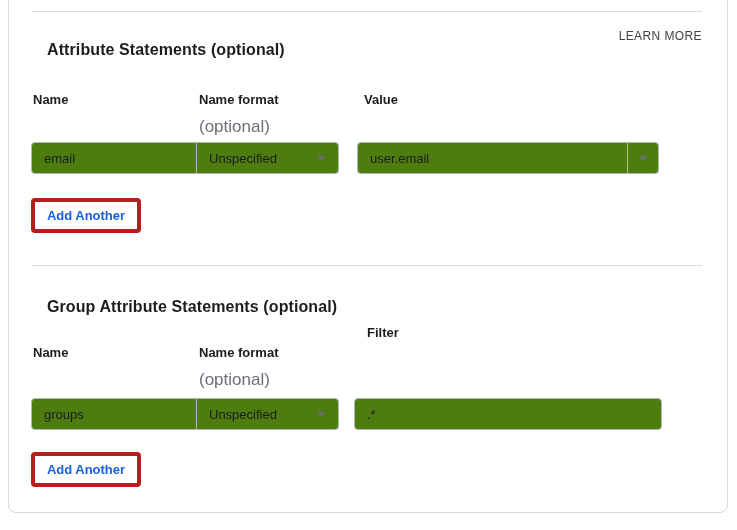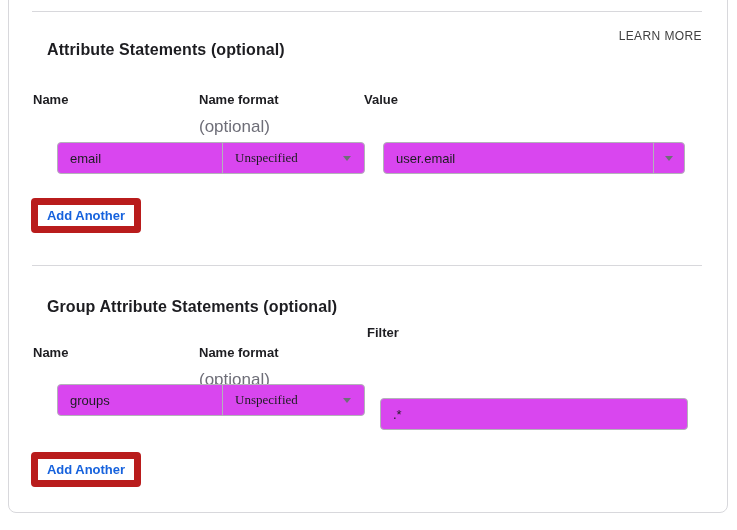--- a/index.html
+++ b/index.html
@@ -19,59 +19,59 @@
   .h1 { top:41px; }
   .h2 { top:298px; }
 
   .learn-more { position:absolute; top:29px; right:35px; font-size:12px;
                 color:#404040; letter-spacing:.4px; text-decoration:none; cursor:pointer; }
 
   .col-label { position:absolute; font-size:13px; font-weight:bold; color:#1d1d21; }
   .col-note  { position:absolute; font-size:17px; color:#6e6e78; }
 
   .field-group { position:absolute; height:32px; display:flex; align-items:stretch;
-                 background:#d946ef; border:1px solid #b3b3b9; border-radius:4px;margin-left:26px; }
+                 background:#4d7c0f; border:1px solid #b3b3b9; border-radius:4px; }
   .field-group > div + div,
   .field-group > input + div,
   .field-group > div + input { border-left:1px solid #b3b3b9; }
 
   .fg-input { border:none; outline:none; background:transparent; padding:0 10px 0 12px;
               font-family:"Liberation Sans", sans-serif; font-size:13px; color:#1d1d21;
               height:30px; min-width:0; }
   .fg-select { position:relative; display:flex; align-items:center; padding:0 28px 0 12px;
-               font-size:13px; color:#1d1d21; cursor:pointer;font-family:Liberation Serif, serif; }
+               font-size:13px; color:#1d1d21; cursor:pointer; }
   .caret { position:absolute; right:13px; top:50%; margin-top:-2px; width:0; height:0;
            border-left:4px solid transparent; border-right:4px solid transparent;
            border-top:5px solid #6e6e78; }
   .fg-caret-btn { position:relative; width:31px; flex:0 0 31px; cursor:pointer; }
   .fg-caret-btn .caret { right:11px; }
 
   .add-btn { position:absolute; left:31px; width:110px; height:35px; background:#fff;
-             border:7px solid #b91c1c; border-radius:4px; color:#1662dd; font-weight:bold;
+             border:4px solid #b91c1c; border-radius:4px; color:#1662dd; font-weight:bold;
              font-size:13px; font-family:"Liberation Sans", sans-serif; cursor:pointer;
              display:flex; align-items:center; justify-content:center; }
 
   
   .lbl-name-1   { left:33px;  top:92px; }
   .lbl-format-1 { left:199px; top:92px; }
   .lbl-value-1  { left:364px; top:92px; }
   .note-1       { left:199px; top:117px; }
   .group-a1 { left:31px;  top:142px; width:308px; }
   .group-a1 .fg-input  { width:164px; flex:0 0 164px; }
   .group-a1 .fg-select { flex:1; }
   .group-b1 { left:357px; top:142px; width:302px; }
   .group-b1 .fg-input  { flex:1; }
   .btn-1 { top:198px; }
 
   
   .lbl-name-2   { left:33px;  top:345px; }
   .lbl-format-2 { left:199px; top:345px; }
   .lbl-filter-2 { left:367px; top:325px; }
   .note-2       { left:199px; top:370px; }
-  .group-a2 { left:31px;  top:384px; width:308px; }
+  .group-a2 { left:31px;  top:398px; width:308px; }
   .group-a2 .fg-input  { width:164px; flex:0 0 164px; }
   .group-a2 .fg-select { flex:1; }
   .group-b2 { left:354px; top:398px; width:308px; }
   .group-b2 .fg-select { width:152px; flex:0 0 152px; }
   .group-b2 .fg-input  { flex:1; }
   .btn-2 { top:452px; }
 </style>
 </head>
 <body>
 

